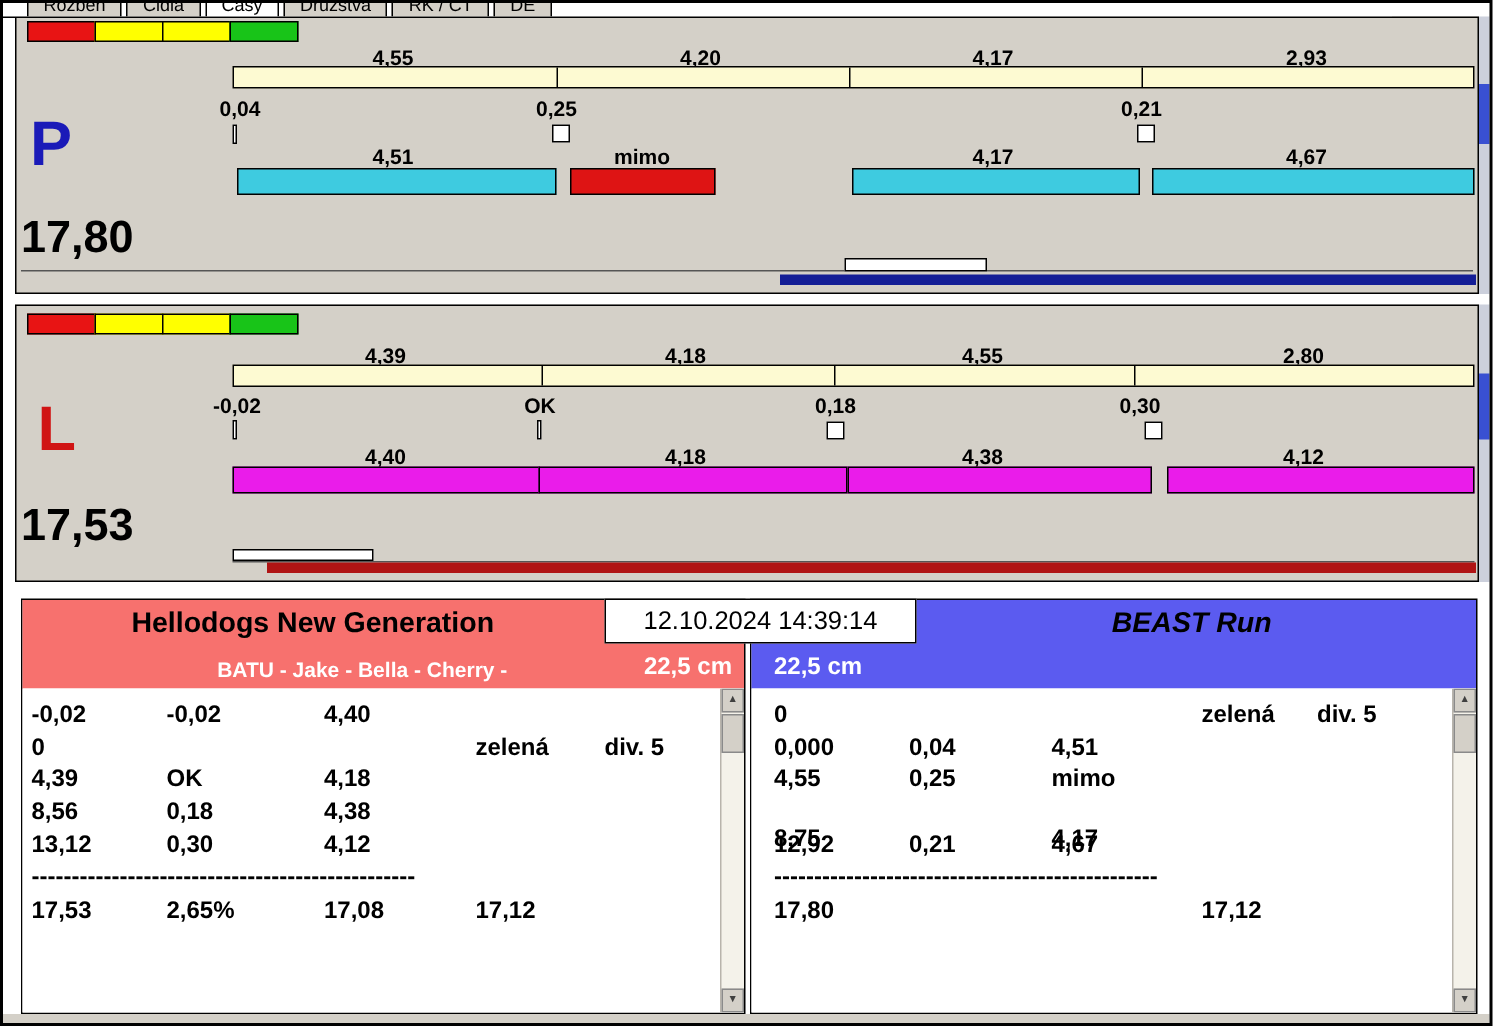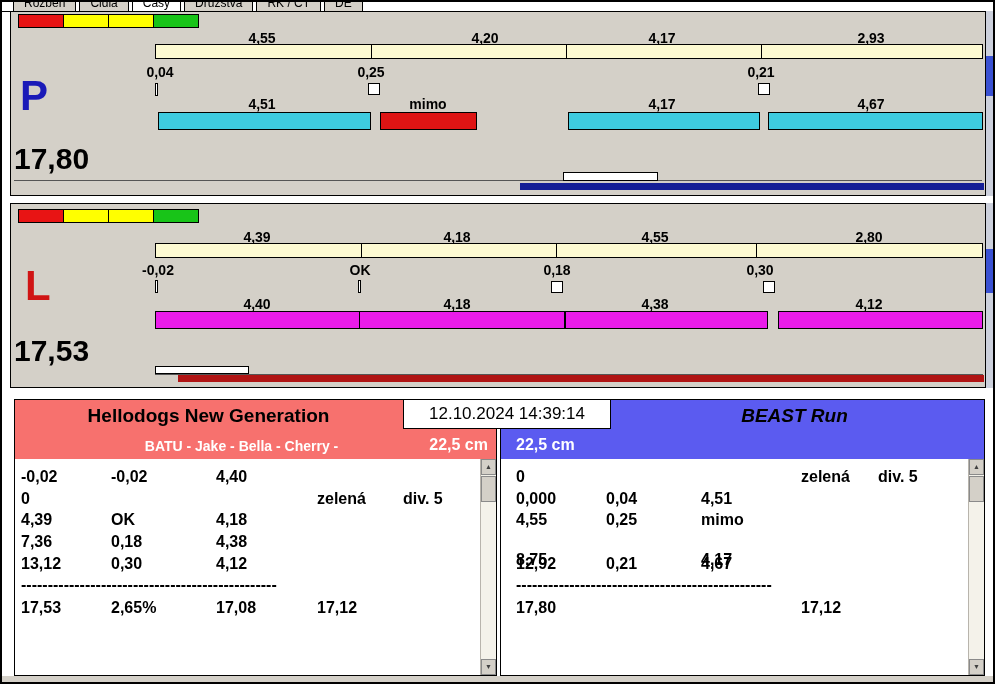--- a/index.html
+++ b/index.html
@@ -6,21 +6,21 @@
   html,body { width:995px; height:684px; }
   body {
     position:relative; overflow:hidden; background:#fff;
     font-family:"Liberation Sans", sans-serif; color:#000;
   }
   .frame { position:absolute; inset:0; border:2px solid #000; pointer-events:none; z-index:60; }
 
   
   .tabbar { position:absolute; left:2px; top:0; width:926px; height:12px;
             background:#fff; border-bottom:1px solid #000; overflow:hidden;
-            display:flex; padding-left:11px; z-index:5; }
+            display:flex; padding-left:16px; z-index:5; }
   .tab { margin-top:-11px; height:23px; display:flex; align-items:flex-end;
          padding:0 10px 1px; border:1px solid #000; margin-right:3px;
          background:#d4d0c8; font-size:12px; white-space:nowrap; }
   .tab.selected { background:#fff; }
 
   
   .panel { position:absolute; left:10px; width:976px; height:185px;
            background:#d4d0c8; border:1px solid #000; }
   .panel-p { top:11px; }
   .panel-l { top:203px; }
@@ -123,21 +123,21 @@
 
 <div class="panel panel-p">
   <div class="legend">
     <span class="sw" style="background:#e81414"></span>
     <span class="sw" style="background:#ffff00"></span>
     <span class="sw" style="background:#ffff00"></span>
     <span class="sw" style="background:#18c418"></span>
   </div>
 
   <span class="slbl" style="left:221px;top:18px">4,55</span>
-  <span class="slbl" style="left:444px;top:18px">4,20</span>
+  <span class="slbl" style="left:426px;top:18px">4,20</span>
   <span class="slbl" style="left:621px;top:18px">4,17</span>
   <span class="slbl" style="left:830px;top:18px">2,93</span>
 
   <div class="track">
     <i class="tick" style="left:215px"></i>
     <i class="tick" style="left:410px"></i>
     <i class="tick" style="left:605px"></i>
   </div>
 
   <span class="slbl" style="left:119px;top:52px">0,04</span>
@@ -238,21 +238,21 @@
       <span class="c0">0</span>
       <span class="c3">zelená</span>
       <span class="c4">div. 5</span>
     </div>
     <div class="trow" style="top:52px">
       <span class="c0">4,39</span>
       <span class="c1">OK</span>
       <span class="c2">4,18</span>
     </div>
     <div class="trow" style="top:74px">
-      <span class="c0">7,36</span>
+      <span class="c0">8,56</span>
       <span class="c1">0,18</span>
       <span class="c2">4,38</span>
     </div>
     <div class="trow" style="top:96px">
       <span class="c0">13,12</span>
       <span class="c1">0,30</span>
       <span class="c2">4,12</span>
     </div>
     <div class="trow" style="top:117px">
       <span class="c0 sep">------------------------------------------------</span>

